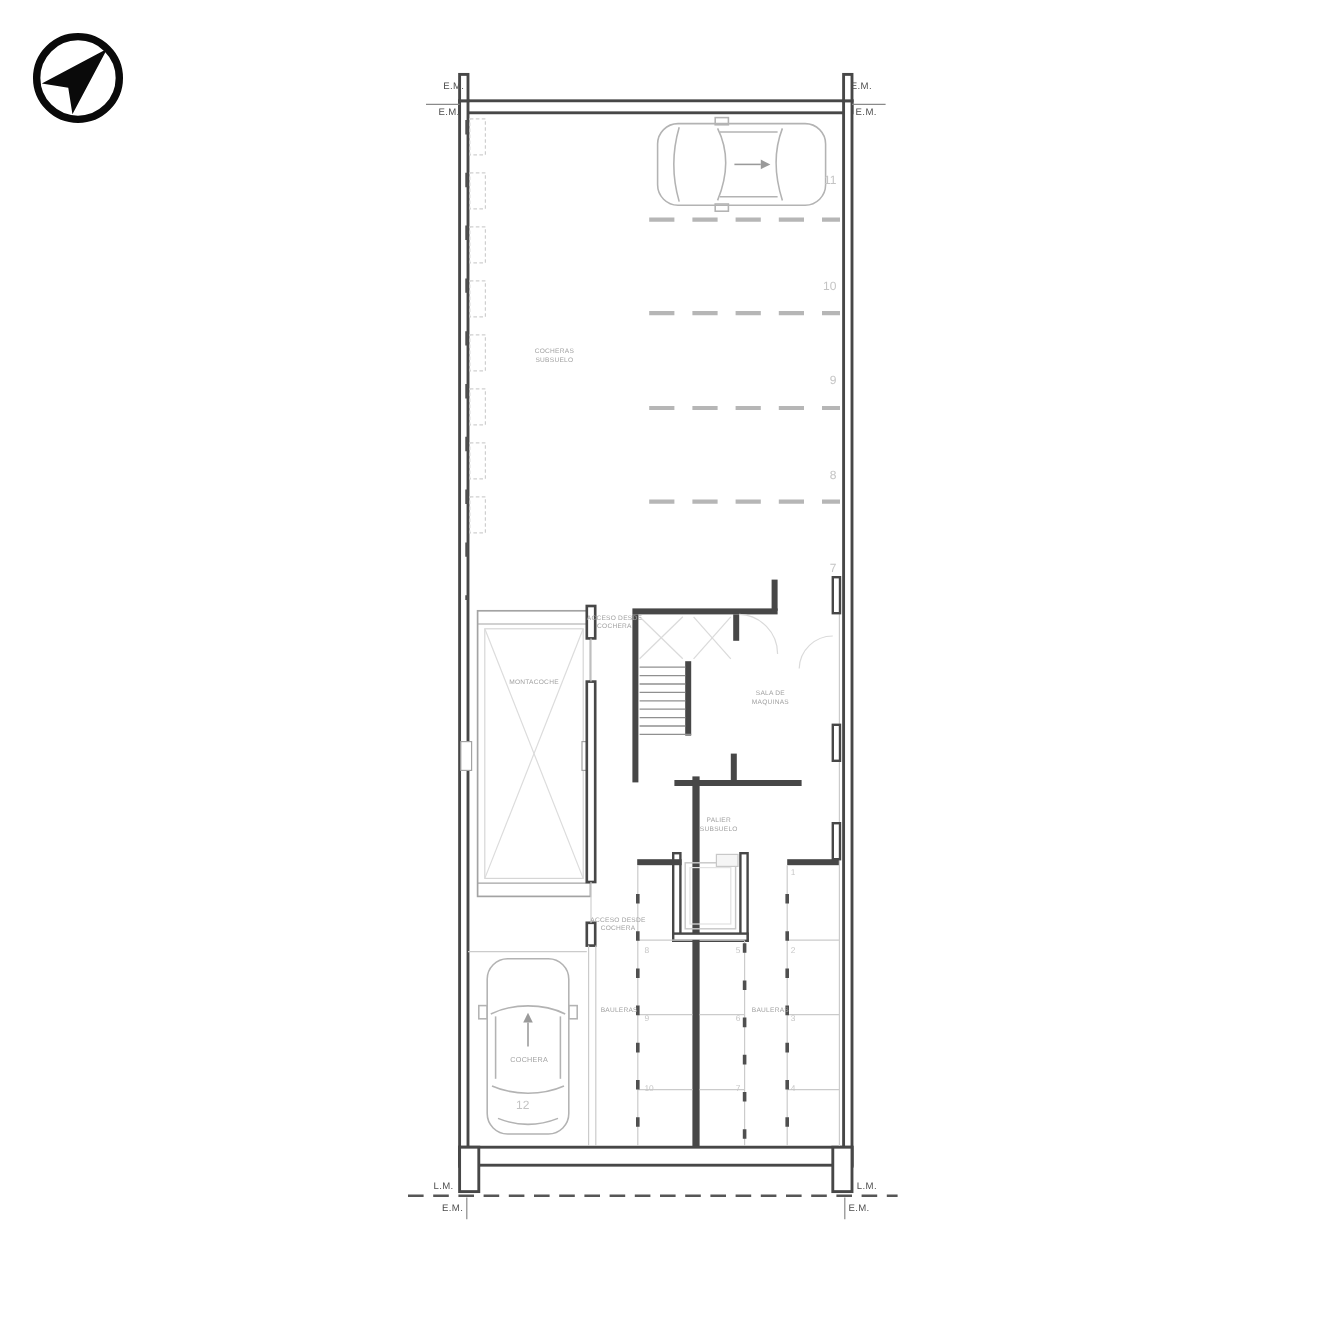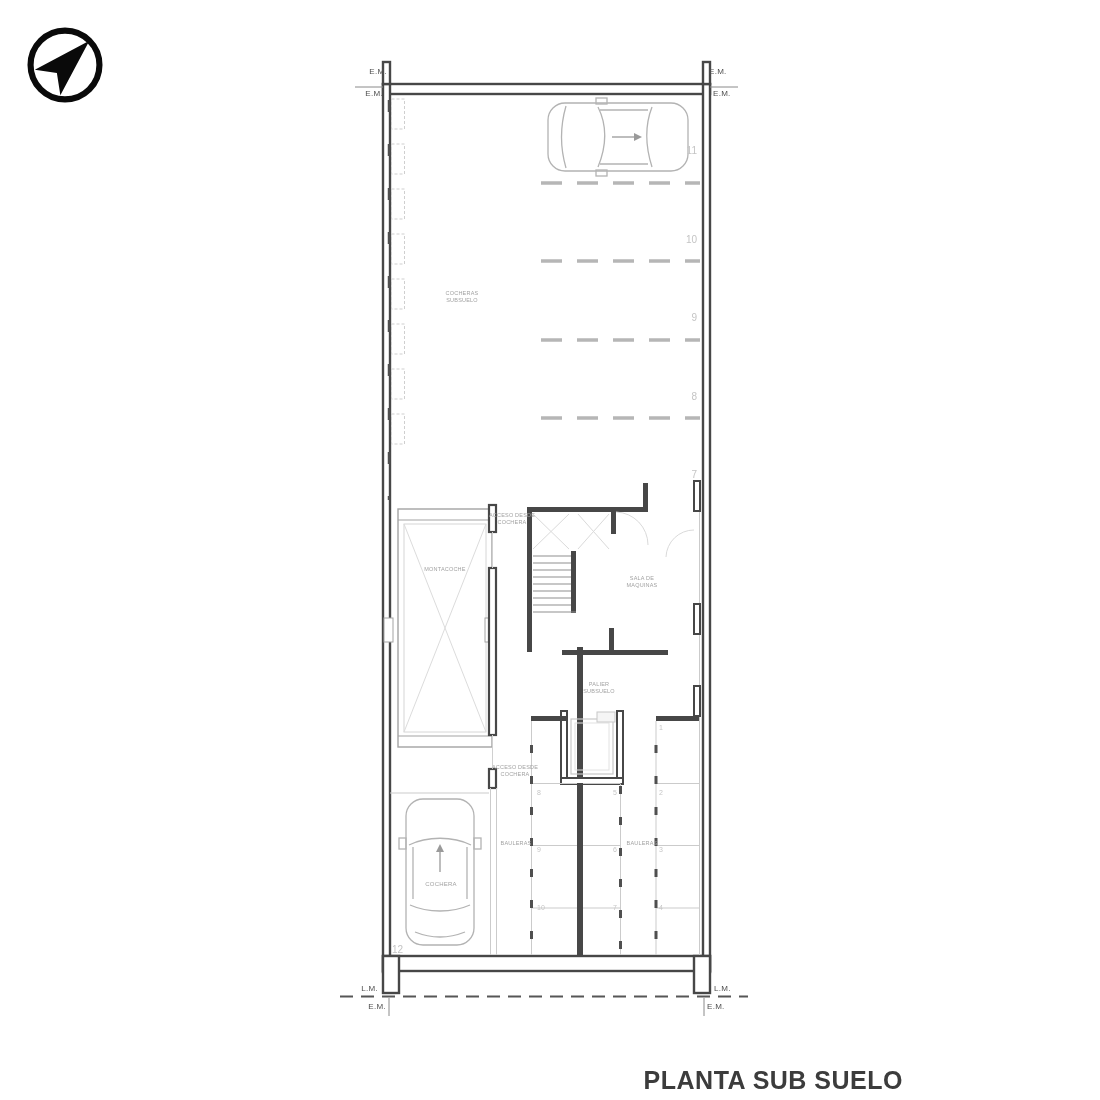--- a/index.html
+++ b/index.html
@@ -214,27 +214,26 @@
 SUBSUELO</span>
   <span class="lbl" style="left:516px;top:843px;">BAULERAS</span>
   <span class="lbl" style="left:642px;top:843px;">BAULERAS</span>
   <span class="lbl" style="left:441px;top:885px;font-size:6px;">COCHERA</span>
 
   <span class="num r" style="left:675px;top:97px;">11</span>
   <span class="num r" style="left:675px;top:186px;">10</span>
   <span class="num r" style="left:675px;top:264px;">9</span>
   <span class="num r" style="left:675px;top:343px;">8</span>
   <span class="num r" style="left:675px;top:421px;">7</span>
-  <span class="num" style="left:392px;top:944px;">12</span>
+  <span class="num" style="left:392px;top:916px;padding-left:38px;">12</span>
 
   <span class="bnum" style="left:659px;top:724px;">1</span>
   <span class="bnum" style="left:659px;top:789px;">2</span>
   <span class="bnum" style="left:659px;top:846px;">3</span>
   <span class="bnum" style="left:659px;top:904px;">4</span>
   <span class="bnum r" style="left:603px;top:789px;">5</span>
   <span class="bnum r" style="left:603px;top:846px;">6</span>
   <span class="bnum r" style="left:603px;top:904px;">7</span>
   <span class="bnum" style="left:537px;top:789px;">8</span>
   <span class="bnum" style="left:537px;top:846px;">9</span>
   <span class="bnum" style="left:537px;top:904px;">10</span>
 
-  <div class="title">PLANTA SUB SUELO</div>
 </div>
 
 </body></html>

